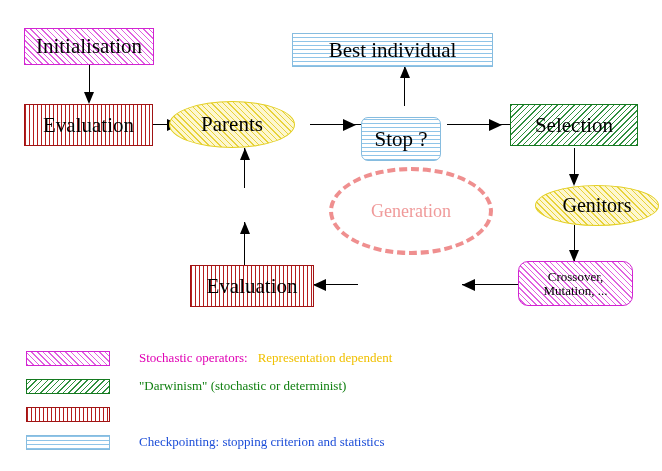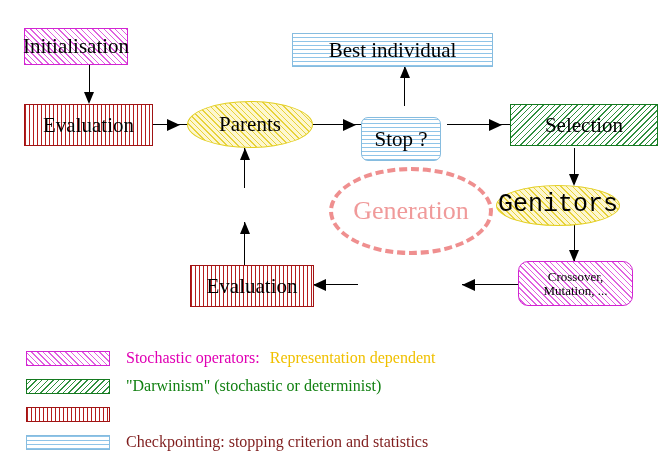--- a/index.html
+++ b/index.html
@@ -127,22 +127,22 @@
     display: flex;
     align-items: center;
   }
   .swatch {
     width: 84px;
     height: 15px;
     box-sizing: border-box;
     flex: 0 0 auto;
   }
   .legend-text {
-    margin-left: 16px;
-    font-size: 16px;
+    margin-left: 29px;
+    font-size: 13px;
     white-space: nowrap;
   }
   .legend-text .seg2 { margin-left: 10px; }
 </style>
 </head>
 <body>
 
 <div id="canvas">
 
   <div class="conn conn-v" style="left:89px; top:64px; height:36px;"></div>
@@ -171,42 +171,42 @@
 
   <div class="conn conn-h" style="left:313px; top:284px; width:45px;"></div>
   <div class="arrow arrow-l" style="left:313px; top:279px;"></div>
 
   <div class="conn conn-v" style="left:244px; top:222px; height:44px;"></div>
   <div class="arrow arrow-u" style="left:240px; top:222px;"></div>
 
   <div class="conn conn-v" style="left:244px; top:148px; height:40px;"></div>
   <div class="arrow arrow-u" style="left:240px; top:148px;"></div>
 
-  <div class="node fill-magenta" style="left:24px; top:28px; width:104px; height:37px; font-size:21px;">Initialisation</div>
+  <div class="node fill-magenta" style="left:24px; top:28px; width:130px; height:37px; font-size:21px;">Initialisation</div>
 
   <div class="node fill-red" style="left:24px; top:104px; width:129px; height:42px; font-size:21px;">Evaluation</div>
 
-  <div class="node fill-yellow ellipse" style="left:187px; top:101px; width:126px; height:47px; font-size:21px;">Parents</div>
+  <div class="node fill-yellow ellipse" style="left:169px; top:101px; width:126px; height:47px; font-size:21px;">Parents</div>
 
   <div class="node fill-blue" style="left:292px; top:33px; width:201px; height:34px; font-size:21px;">Best individual</div>
 
   <div class="node fill-blue rounded" style="left:361px; top:117px; width:80px; height:44px; font-size:21px;">Stop ?</div>
 
-  <div class="node fill-green" style="left:510px; top:104px; width:148px; height:42px; font-size:21px;">Selection</div>
-
-  <div class="node fill-yellow ellipse" style="left:496px; top:185px; width:124px; height:41px; font-size:25px;font-family:Liberation Mono, monospace;">Genitors</div>
+  <div class="node fill-green" style="left:510px; top:104px; width:128px; height:42px; font-size:21px;">Selection</div>
+
+  <div class="node fill-yellow ellipse" style="left:535px; top:185px; width:124px; height:41px; font-size:20px;">Genitors</div>
 
   <div class="node fill-magenta" style="left:518px; top:261px; width:115px; height:45px; font-size:13px;border-radius:10px;">Crossover,
 Mutation, ...</div>
 
 
   <div class="node fill-red" style="left:190px; top:265px; width:124px; height:42px; font-size:21px;">Evaluation</div>
 
 
-  <div class="generation-ellipse" style="left:329px; top:167px; width:164px; height:88px; font-size:26px;">
+  <div class="generation-ellipse" style="left:329px; top:167px; width:164px; height:88px; font-size:18px;">
     <span>Generation</span>
   </div>
 
   <div id="legend">
 
     <div class="legend-row" style="top:5px;">
       <div class="swatch fill-magenta"></div>
       <div class="legend-text">
         <span class="seg1" style="color:#e000b4;">Stochastic operators:</span><span class="seg2" style="color:#f0c000;">Representation dependent</span>
       </div>
@@ -219,18 +219,18 @@
       </div>
     </div>
 
     <div class="legend-row" style="top:61px;">
       <div class="swatch fill-red"></div>
     </div>
 
     <div class="legend-row" style="top:89px;">
       <div class="swatch fill-blue"></div>
       <div class="legend-text">
-        <span style="color:#7f1d1d;">Checkpointing: stopping criterion and statistics</span>
+        <span style="color:#1d4ed8;">Checkpointing: stopping criterion and statistics</span>
       </div>
     </div>
 
   </div>
 </div>
 
 </body></html>

